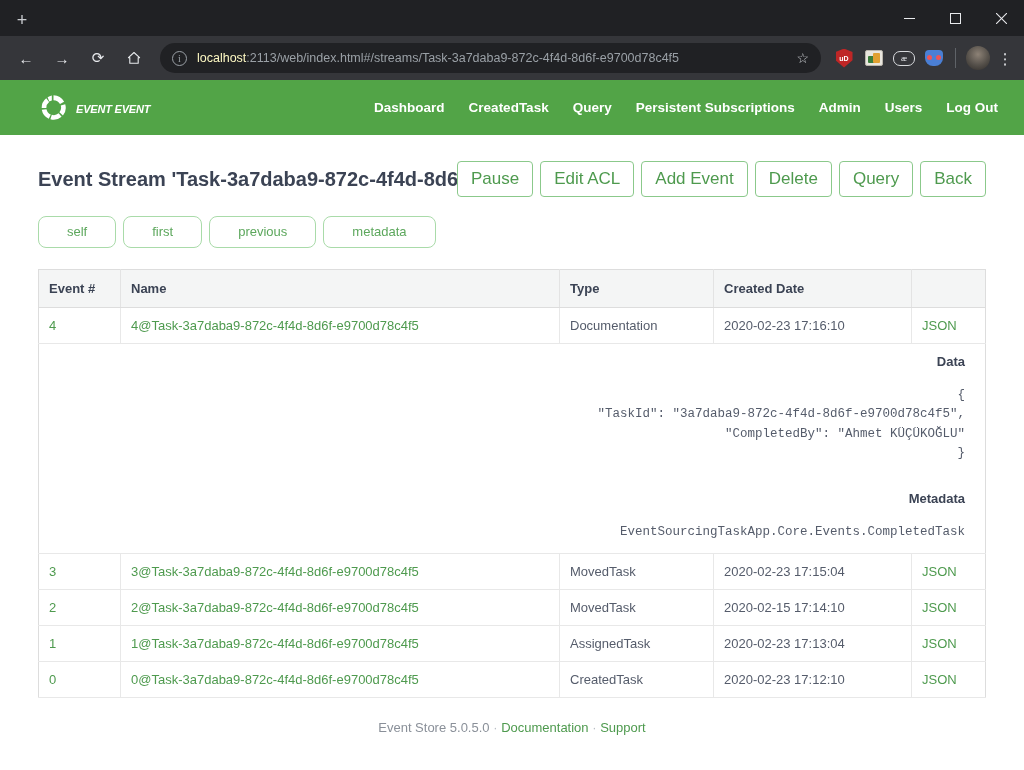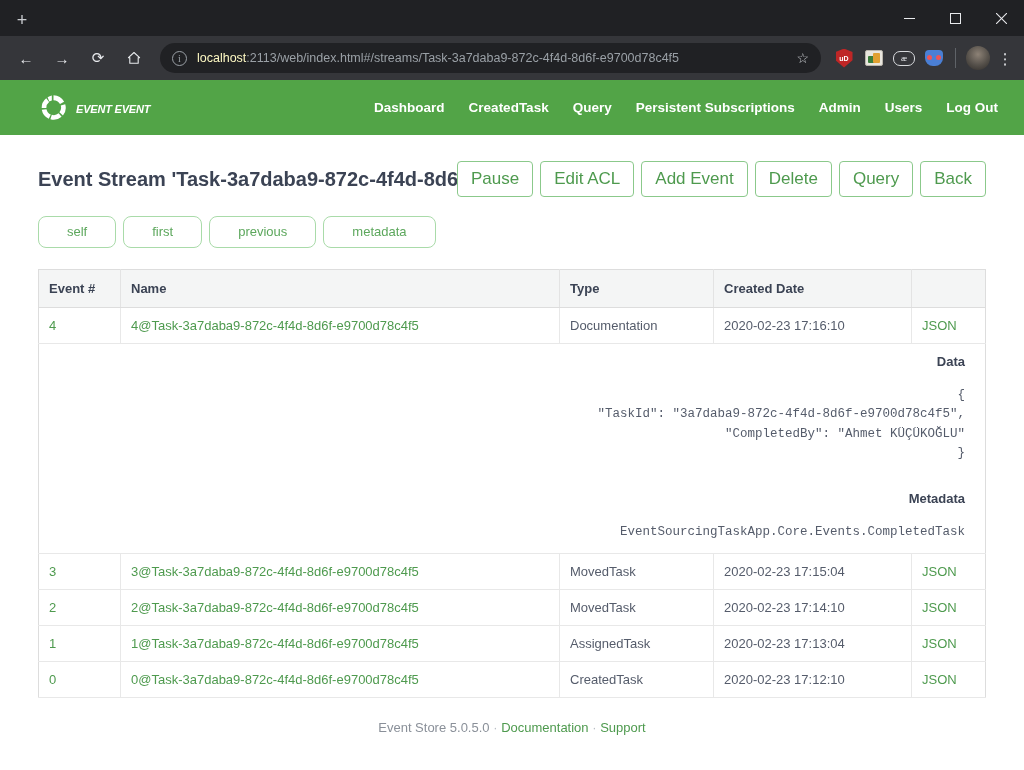--- a/index.html
+++ b/index.html
@@ -371,21 +371,21 @@
               <td class="link"><a class="green-link">3@Task-3a7daba9-872c-4f4d-8d6f-e9700d78c4f5</a></td>
               <td>MovedTask</td>
               <td>2020-02-23 17:15:04</td>
               <td class="link"><a class="green-link">JSON</a></td>
             </tr>
 
             <tr>
               <td class="link"><a class="green-link">2</a></td>
               <td class="link"><a class="green-link">2@Task-3a7daba9-872c-4f4d-8d6f-e9700d78c4f5</a></td>
               <td>MovedTask</td>
-              <td>2020-02-23 17:14:10</td>
+              <td>2020-02-15 17:14:10</td>
               <td class="link"><a class="green-link">JSON</a></td>
             </tr>
 
             <tr>
               <td class="link"><a class="green-link">1</a></td>
               <td class="link"><a class="green-link">1@Task-3a7daba9-872c-4f4d-8d6f-e9700d78c4f5</a></td>
               <td>AssignedTask</td>
               <td>2020-02-23 17:13:04</td>
               <td class="link"><a class="green-link">JSON</a></td>
             </tr>

